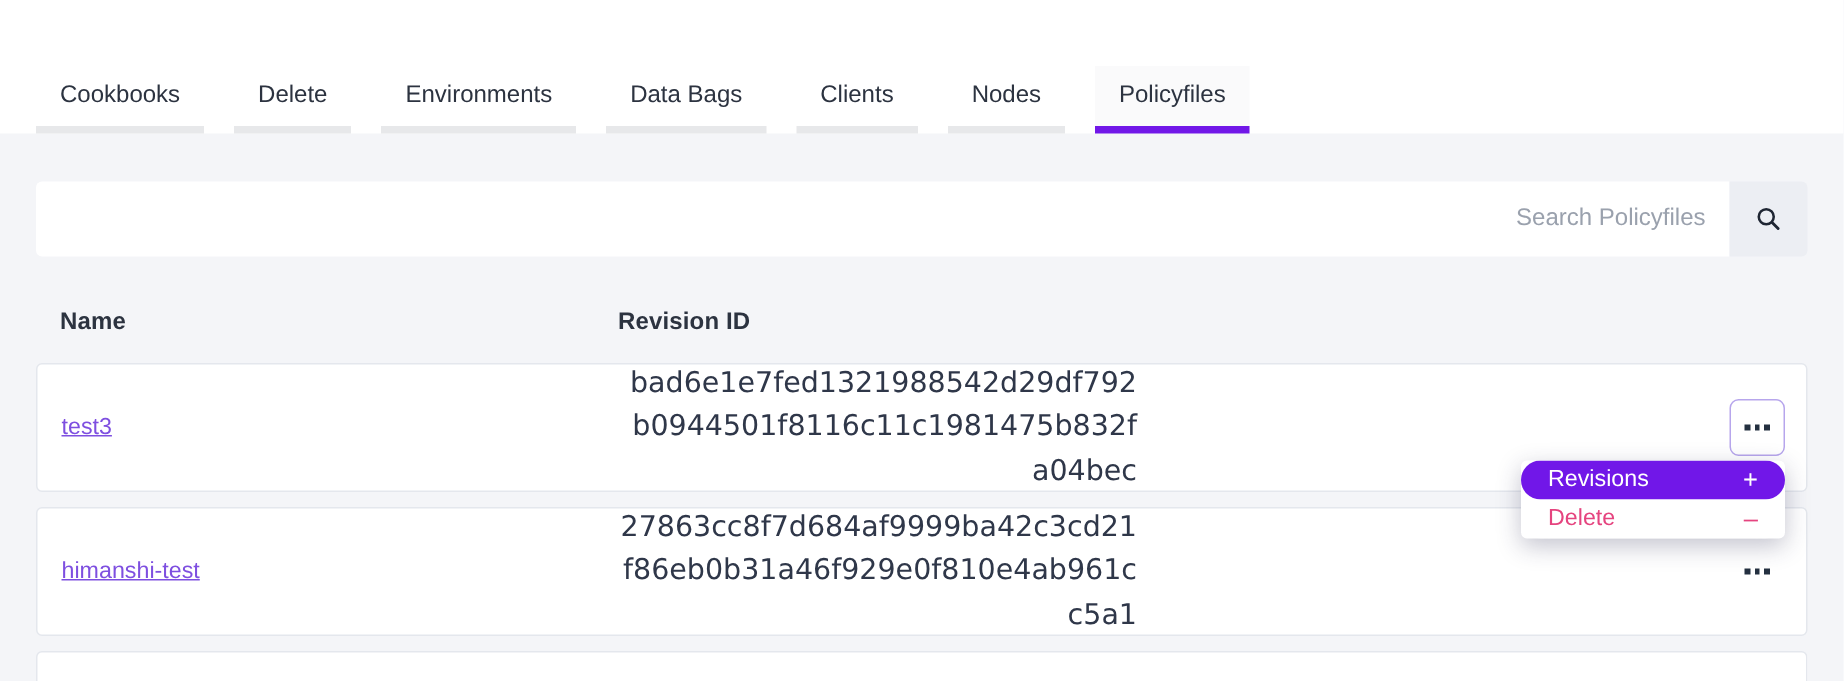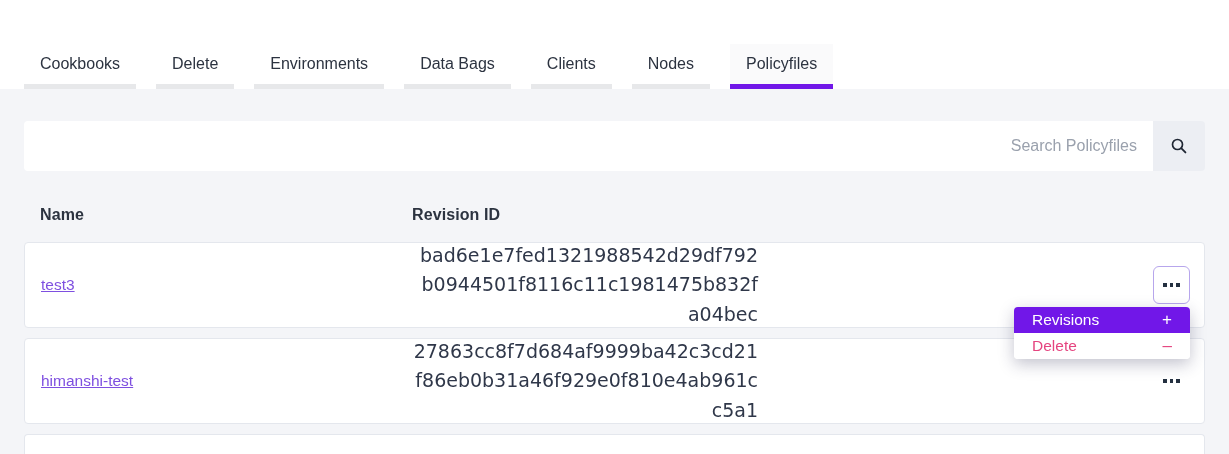--- a/index.html
+++ b/index.html
@@ -99,21 +99,21 @@
   
   .dropdown {
     position:absolute; left:1014px; top:307px; width:176px;
     background:#ffffff; border-radius:4px; overflow:hidden;
     box-shadow:0 5px 16px rgba(40,40,80,.28);
     z-index:10;
   }
   .dd-item {
     height:23px; padding:13px 18px;
     display:flex; align-items:center; justify-content:space-between;
-    font-size:15.5px; cursor:pointer;
+    font-size:15.5px; cursor:pointer;border-radius:20px;
   }
   .dd-item .sym { font-size:17px; }
   .dd-revisions { background:#7117e8; color:#ffffff; }
   .dd-delete { background:#ffffff; color:#e5447f; }
 </style>
 </head>
 <body>
 
 <nav class="tabbar">
   <div class="tab">Cookbooks</div>

